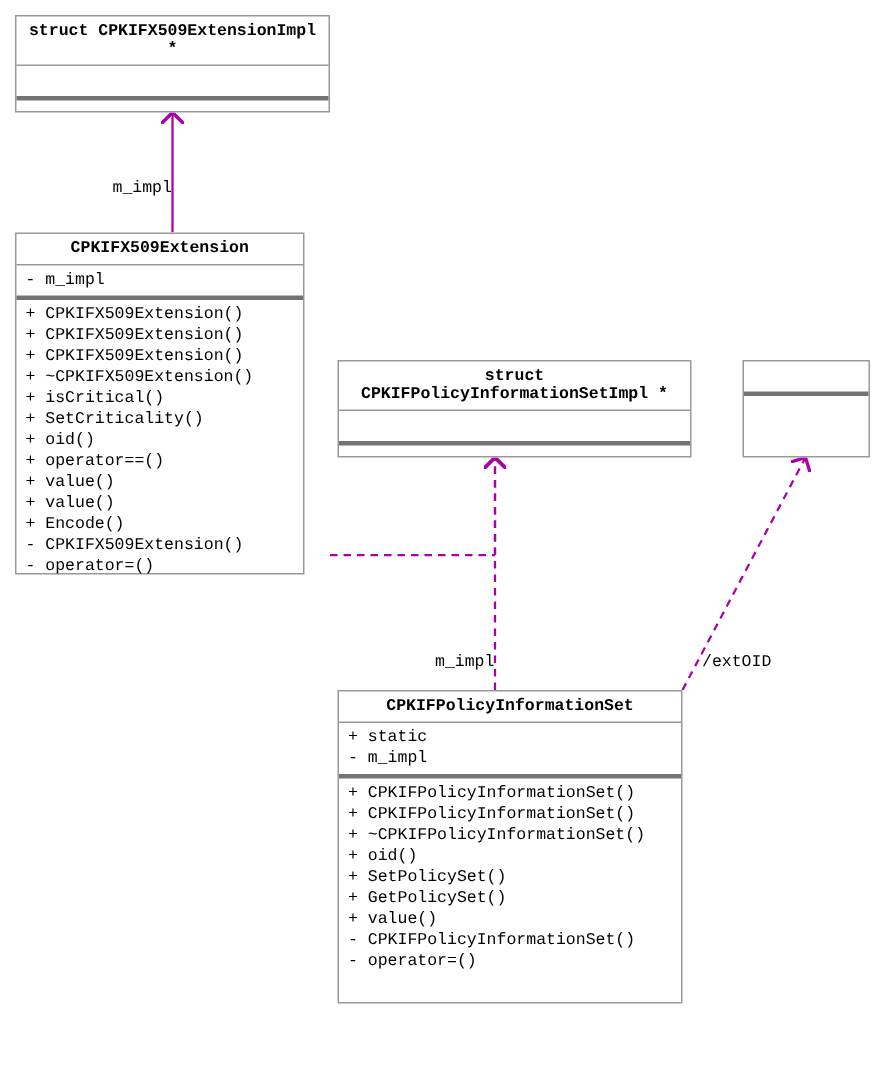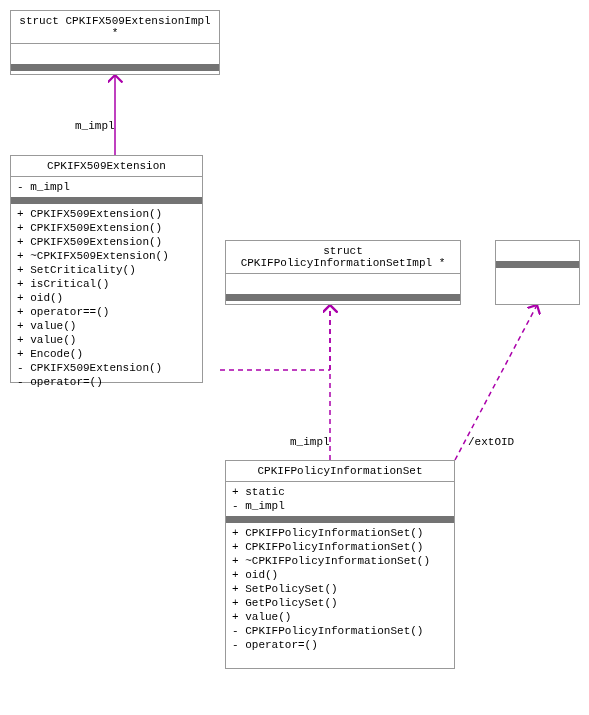--- a/index.html
+++ b/index.html
@@ -24,26 +24,26 @@
       position: absolute;
       background: #ffffff;
       border: 1px solid #999999;
     }
 
     .uml-box .box-title {
       text-align: center;
       padding: 4px 6px;
       border-bottom: 1px solid #999999;
       font-size: 11px;
-      font-weight: normal;
+      font-weight: bold;
     }
 
     .uml-box .box-section {
       padding: 3px 6px;
-      border-bottom: 7px solid #737373;
+      border-bottom: 3px solid #737373;
     }
 
     .uml-box .box-section:last-child {
       border-bottom: none;
     }
 
     .uml-box .box-section div {
       line-height: 14px;
     }
 
@@ -96,22 +96,22 @@
   <div class="uml-box" style="left:10px; top:155px; width:193px; height:228px;">
     <div class="box-title">CPKIFX509Extension</div>
     <div class="box-section">
       <div>- m_impl</div>
     </div>
     <div class="box-section">
       <div>+ CPKIFX509Extension()</div>
       <div>+ CPKIFX509Extension()</div>
       <div>+ CPKIFX509Extension()</div>
       <div>+ ~CPKIFX509Extension()</div>
+      <div>+ isCritical()</div>
       <div>+ SetCriticality()</div>
-      <div>+ isCritical()</div>
       <div>+ oid()</div>
       <div>+ operator==()</div>
       <div>+ value()</div>
       <div>+ value()</div>
       <div>+ Encode()</div>
       <div>- CPKIFX509Extension()</div>
       <div>- operator=()</div>
     </div>
   </div>
 

